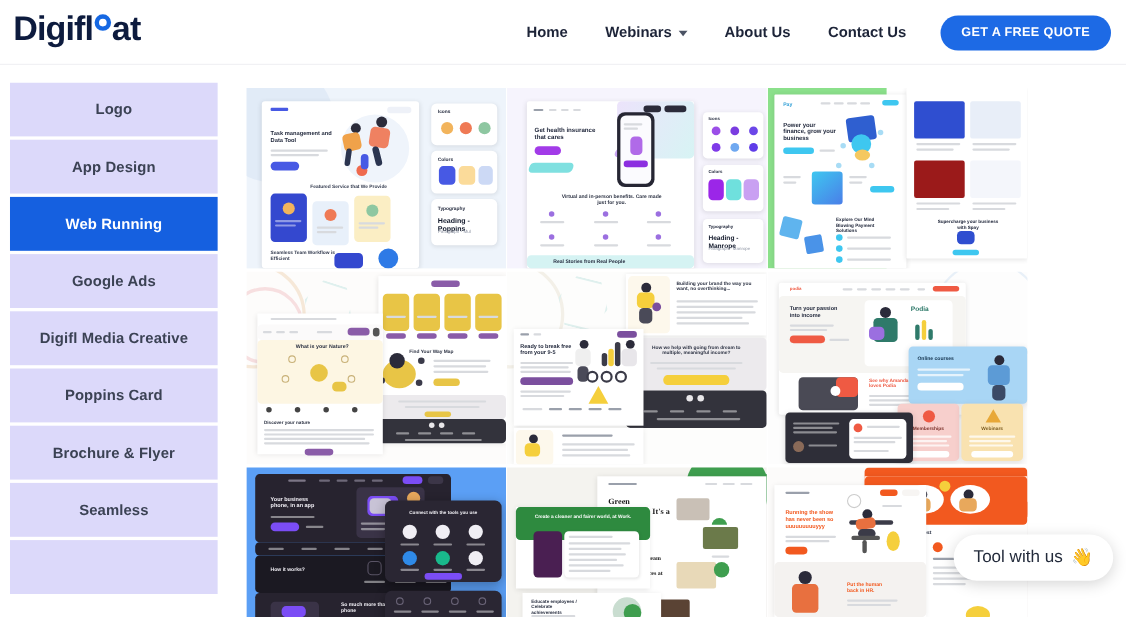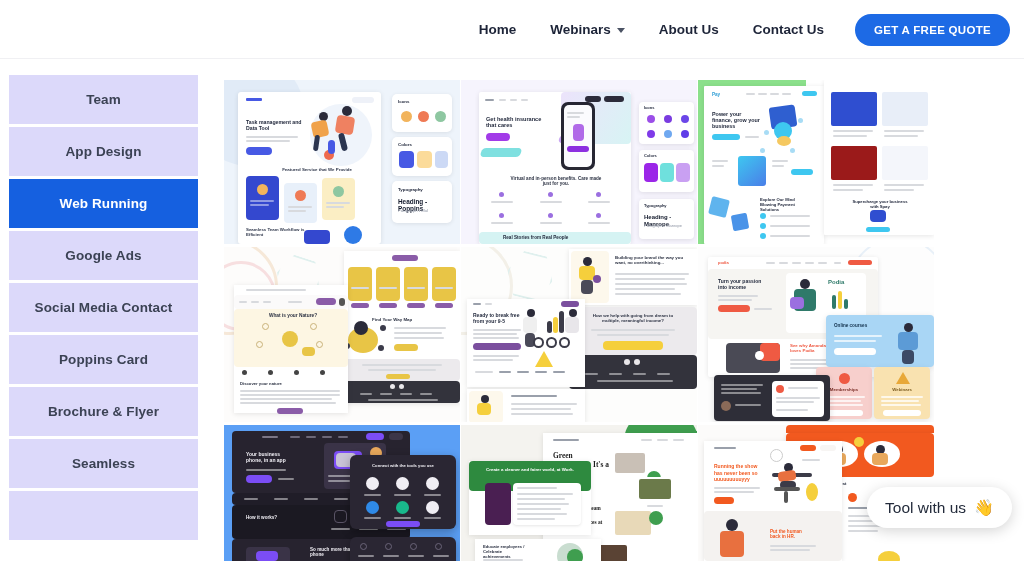--- a/index.html
+++ b/index.html
@@ -156,20 +156,25 @@
     z-index: 50;
   }
   .chat-text { font-size: 15.5px; color: #232b3b; font-weight: 400; }
   .chat-emoji { font-size: 16px; }
 </style>
 </head>
 <body>
 
 <div class="header">
 
+  <div class="logo">
+    <span class="lg-pre">Digifl</span>
+      <span class="lg-ring"></span>
+      <span class="lg-post">at</span>
+  </div>
 
   <nav class="nav">
     <div class="nav-item">
       <span>Home</span>
     </div>
     <div class="nav-item">
       <span>Webinars</span>
       <span class="chev"></span>
     </div>
     <div class="nav-item">
@@ -177,33 +182,33 @@
     </div>
     <div class="nav-item">
       <span>Contact Us</span>
     </div>
     <button class="cta-btn">GET A FREE QUOTE</button>
   </nav>
 </div>
 
 <div class="sidebar">
   <div class="side-item">
-      <span>Team</span>
+      <span>Logo</span>
     </div>
   <div class="side-item">
       <span>App Design</span>
     </div>
   <div class="side-item active">
       <span>Web Running</span>
     </div>
   <div class="side-item">
       <span>Google Ads</span>
     </div>
   <div class="side-item">
-      <span>Social Media Contact</span>
+      <span>Digifl Media Creative</span>
     </div>
   <div class="side-item">
       <span>Poppins Card</span>
     </div>
   <div class="side-item">
       <span>Brochure &amp; Flyer</span>
     </div>
   <div class="side-item">
       <span>Seamless</span>
     </div>

